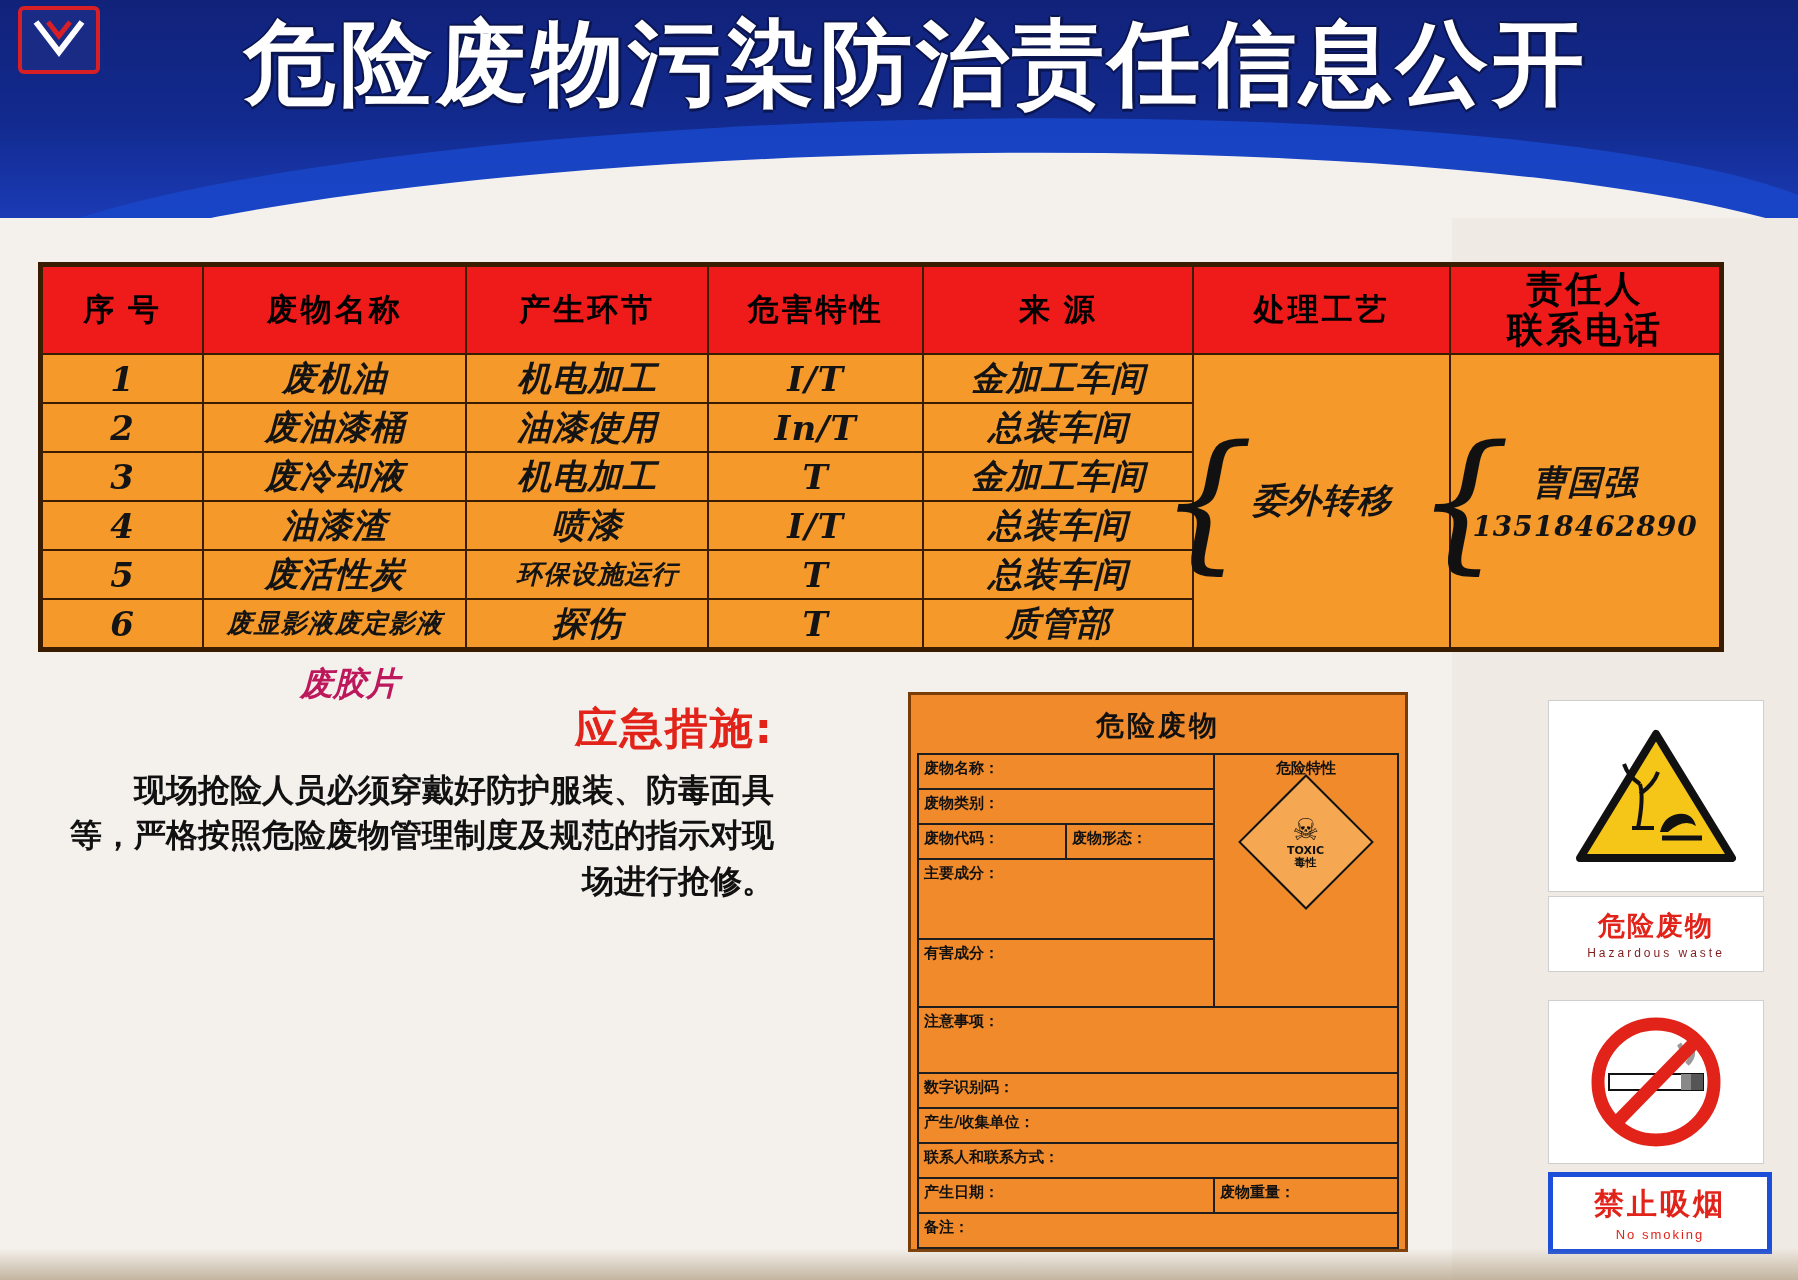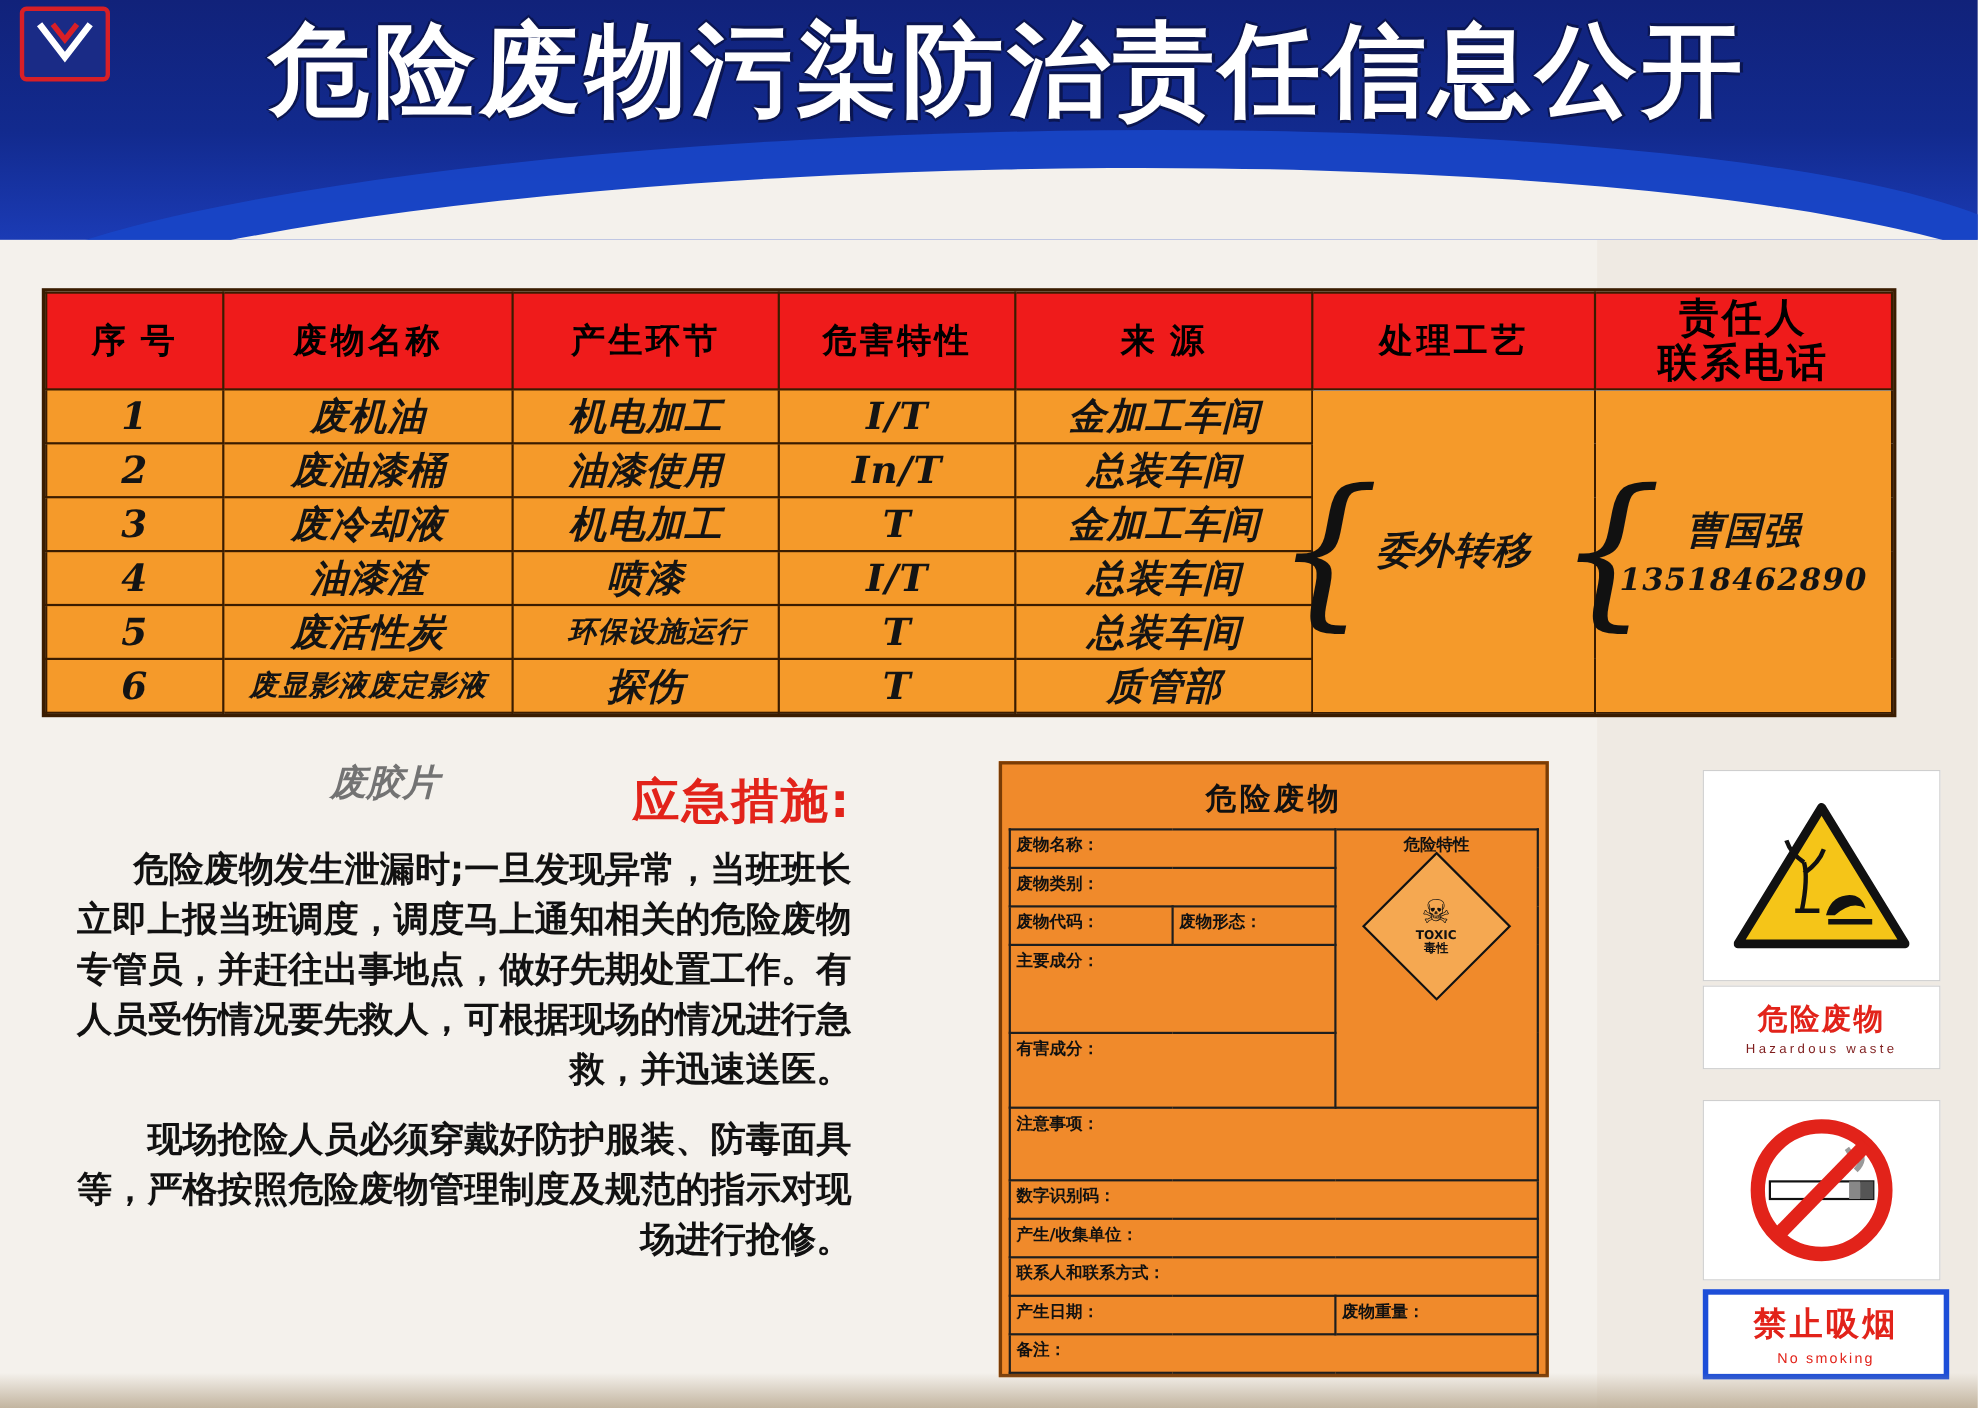--- a/index.html
+++ b/index.html
@@ -102,22 +102,22 @@
   td.merged .phone{display:block;font-size:28px;margin-top:4px;}
   .col-no{width:148px;}
   .col-name{width:242px;}
   .col-stage{width:222px;}
   .col-haz{width:198px;}
   .col-src{width:248px;}
   .col-proc{width:236px;}
   .col-resp{width:248px;}
   
   #extra-note{
-    position:absolute;left:300px;top:690px;
-    font-size:33px;color:#737373;
+    position:absolute;left:300px;top:662px;
+    font-size:33px;color:#be185d;
     font-family:"DejaVu Serif","Liberation Serif",serif;
     font-style:italic;font-weight:bold;
   }
   
   #emerg{
     position:absolute;left:44px;top:700px;width:730px;text-align:right;
   }
   #emerg h2{
     margin:0 0 10px 0;
     color:#e2231a;font-size:43px;font-weight:bold;letter-spacing:2px;
@@ -295,21 +295,20 @@
           <td class="hw">质管部</td>
         </tr>
       </tbody>
     </table>
   </div>
 
   <div id="extra-note">废胶片</div>
 
   <div id="emerg">
     <h2>应急措施:</h2>
-    <p>危险废物发生泄漏时;一旦发现异常，当班班长立即上报当班调度，调度马上通知相关的危险废物专管员，并赶往出事地点，做好先期处置工作。有人员受伤情况要先救人，可根据现场的情况进行急救，并迅速送医。</p>
     <p>现场抢险人员必须穿戴好防护服装、防毒面具等，严格按照危险废物管理制度及规范的指示对现场进行抢修。</p>
   </div>
 
   <div id="label-card">
     <div class="lc-title">危险废物</div>
     <table>
       <tbody>
           <tr>
         <td colspan="2">废物名称：</td>
         <td class="toxic-cell" rowspan="5">

